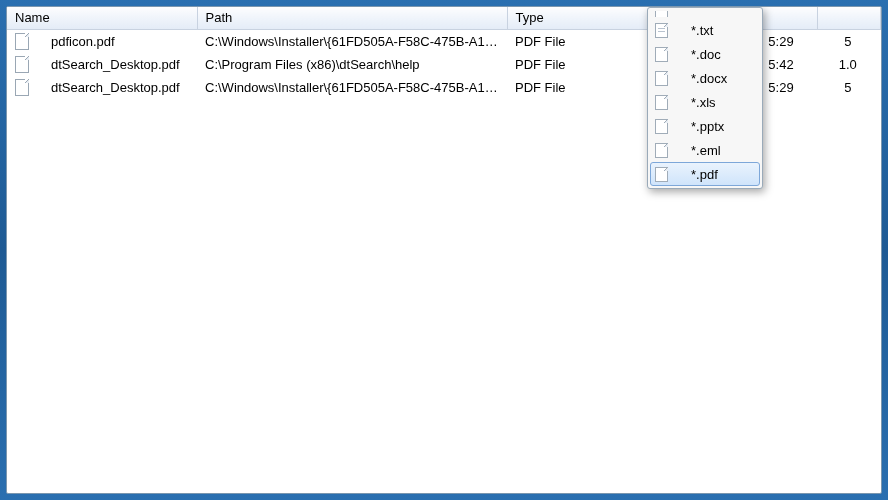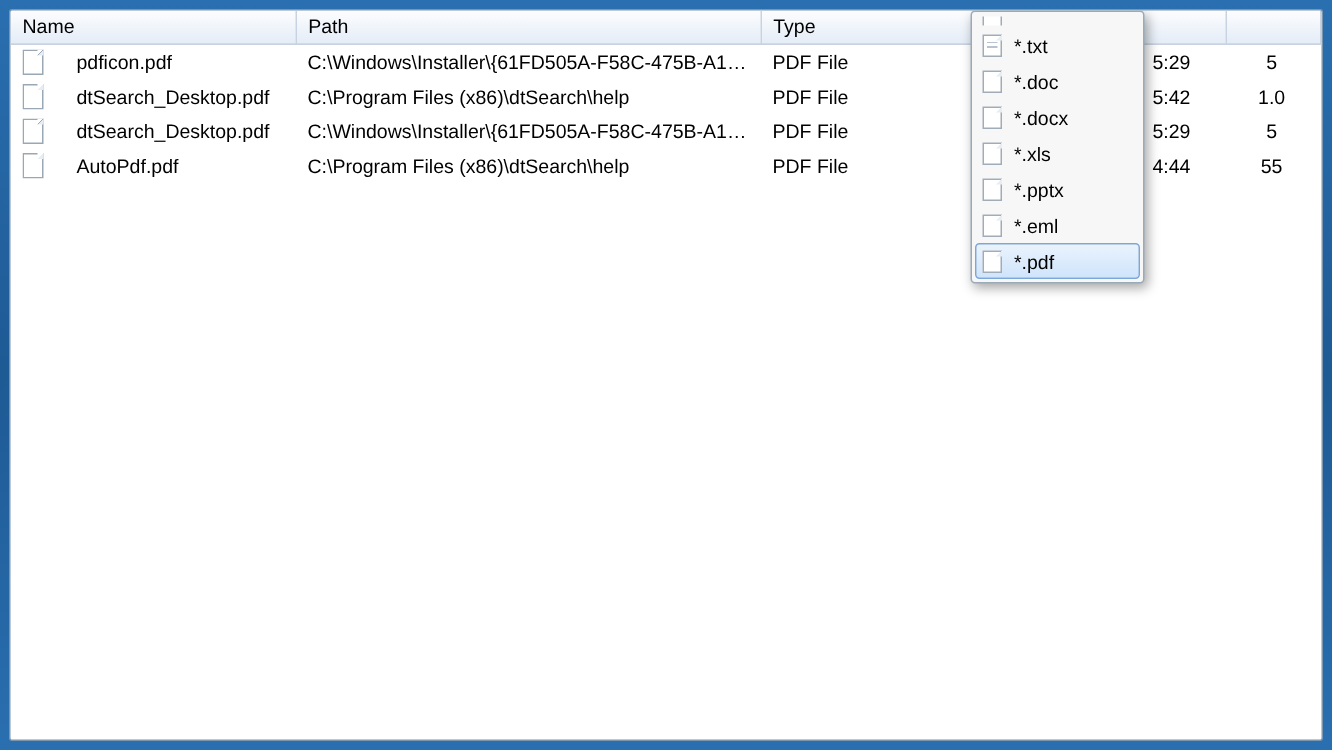--- a/index.html
+++ b/index.html
@@ -77,21 +77,21 @@
     left:640px;
     width:110px;
     background:#f7f7f7;
     border:1px solid #9aaab9;
     border-radius:3px;
     box-shadow:2px 3px 8px rgba(0,0,0,.35);
     padding:2px;
     z-index:10;
   }
   .dd-item{
-    display:flex;align-items:center;gap:8px;
+    display:flex;align-items:center;gap:23px;
     padding:2px 8px 2px 4px;
     height:18px;
     cursor:default;
     border:1px solid transparent;
     border-radius:3px;
   }
   .dd-item.selected{
     background:linear-gradient(to bottom,#eaf3fd 0%,#cfe4fb 100%);
     border:1px solid #7da7d9;
   }
@@ -159,32 +159,20 @@
             <div class="name-cell">
               <span class="file-icon"></span>
               <span>dtSearch_Desktop.pdf</span>
             </div>
           </td>
           <td>C:\Windows\Installer\{61FD505A-F58C-475B-A104...</td>
           <td>PDF File</td>
           <td class="right">5:29</td>
           <td class="right">5</td>
         </tr>
-        <tr>
-          <td>
-            <div class="name-cell">
-              <span class="file-icon"></span>
-              <span>AutoPdf.pdf</span>
-            </div>
-          </td>
-          <td>C:\Program Files (x86)\dtSearch\help</td>
-          <td>PDF File</td>
-          <td class="right">4:44</td>
-          <td class="right">55</td>
-        </tr>
       </tbody>
   </table>
 
   <div class="dropdown" id="dropdown">
       <div class="dd-item" style="height: 6px; overflow: hidden; padding: 0px 8px 0px 4px;">
         <span class="dd-icon"></span>
       </div>
       <div class="dd-item">
         <span class="dd-icon lines"></span>
         <span>*.txt</span>

